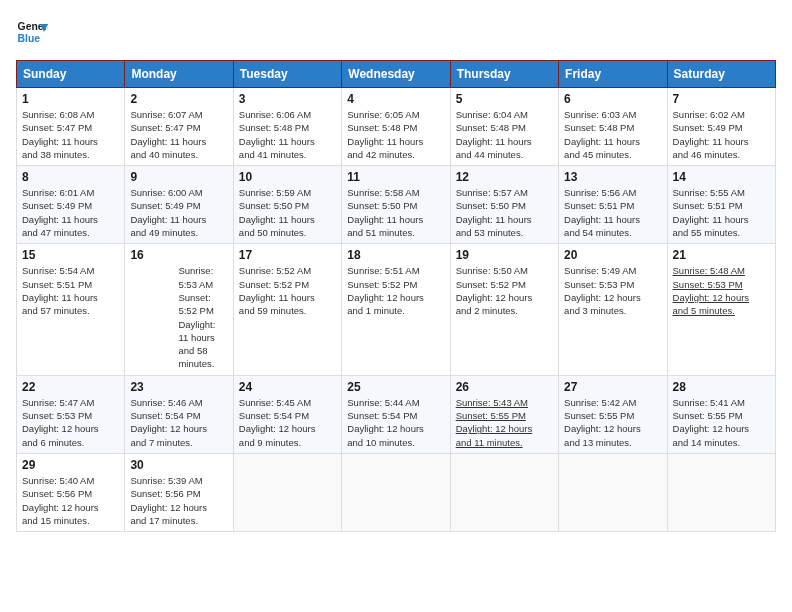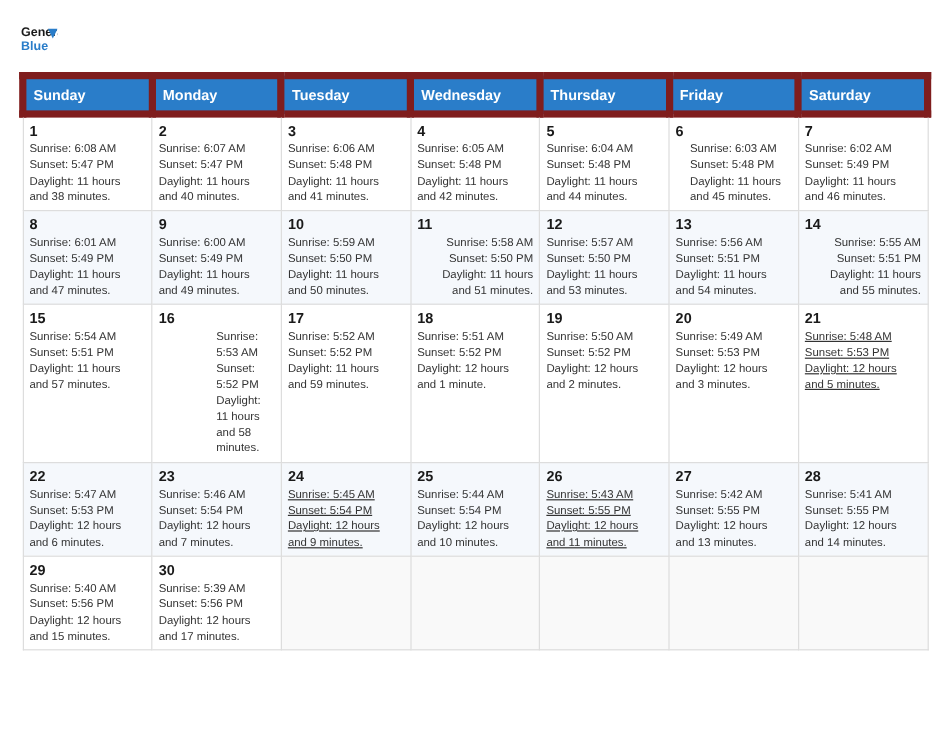--- a/index.html
+++ b/index.html
@@ -40,21 +40,21 @@
       border-collapse: collapse;
       font-size: 10px;
     }
     .calendar-table th {
       background: #2a7dc9;
       color: #fff;
       text-align: left;
       padding: 6px 6px;
       font-size: 12px;
       font-weight: bold;
-      border: 6px solid #7f1d1d;
+      border: 1px solid #7f1d1d;
     }
     .calendar-table td {
       border: 1px solid #ddd;
       vertical-align: top;
       padding: 4px 5px;
       width: calc(100% / 7);
       min-height: 80px;
       background: #fff;
     }
     .calendar-table tr:nth-child(even) td {
@@ -135,21 +135,21 @@
         </td>
         <td>
           <span class="day-num">5</span>
           <div class="day-info" style="white-space: pre-line;">Sunrise: 6:04 AM
 Sunset: 5:48 PM
 Daylight: 11 hours
 and 44 minutes.</div>
         </td>
         <td>
           <span class="day-num">6</span>
-          <div class="day-info" style="white-space: pre-line; margin-left: 12px;">Sunrise: 6:03 AM
+          <div class="day-info" style="white-space: pre-line;">Sunrise: 6:03 AM
 Sunset: 5:48 PM
 Daylight: 11 hours
 and 45 minutes.</div>
         </td>
         <td>
           <span class="day-num">7</span>
           <div class="day-info" style="white-space: pre-line;">Sunrise: 6:02 AM
 Sunset: 5:49 PM
 Daylight: 11 hours
 and 46 minutes.</div>
@@ -172,42 +172,42 @@
         </td>
         <td>
           <span class="day-num">10</span>
           <div class="day-info" style="white-space: pre-line;">Sunrise: 5:59 AM
 Sunset: 5:50 PM
 Daylight: 11 hours
 and 50 minutes.</div>
         </td>
         <td>
           <span class="day-num">11</span>
-          <div class="day-info" style="white-space: pre-line; text-align: right;">Sunrise: 5:58 AM
+          <div class="day-info" style="white-space: pre-line;">Sunrise: 5:58 AM
 Sunset: 5:50 PM
 Daylight: 11 hours
 and 51 minutes.</div>
         </td>
         <td>
           <span class="day-num">12</span>
           <div class="day-info" style="white-space: pre-line;">Sunrise: 5:57 AM
 Sunset: 5:50 PM
 Daylight: 11 hours
 and 53 minutes.</div>
         </td>
         <td>
           <span class="day-num">13</span>
           <div class="day-info" style="white-space: pre-line;">Sunrise: 5:56 AM
 Sunset: 5:51 PM
 Daylight: 11 hours
 and 54 minutes.</div>
         </td>
         <td>
           <span class="day-num">14</span>
-          <div class="day-info" style="white-space: pre-line; text-align: right;">Sunrise: 5:55 AM
+          <div class="day-info" style="white-space: pre-line;">Sunrise: 5:55 AM
 Sunset: 5:51 PM
 Daylight: 11 hours
 and 55 minutes.</div>
         </td>
       </tr>
       <tr>
         <td>
           <span class="day-num">15</span>
           <div class="day-info" style="white-space: pre-line;">Sunrise: 5:54 AM
 Sunset: 5:51 PM
@@ -267,21 +267,21 @@
         </td>
         <td>
           <span class="day-num">23</span>
           <div class="day-info" style="white-space: pre-line;">Sunrise: 5:46 AM
 Sunset: 5:54 PM
 Daylight: 12 hours
 and 7 minutes.</div>
         </td>
         <td>
           <span class="day-num">24</span>
-          <div class="day-info" style="white-space: pre-line; text-decoration: underline;">Sunrise: 5:45 AM
+          <div class="day-info" style="white-space: pre-line;">Sunrise: 5:45 AM
 Sunset: 5:54 PM
 Daylight: 12 hours
 and 9 minutes.</div>
         </td>
         <td>
           <span class="day-num">25</span>
           <div class="day-info" style="white-space: pre-line;">Sunrise: 5:44 AM
 Sunset: 5:54 PM
 Daylight: 12 hours
 and 10 minutes.</div>

